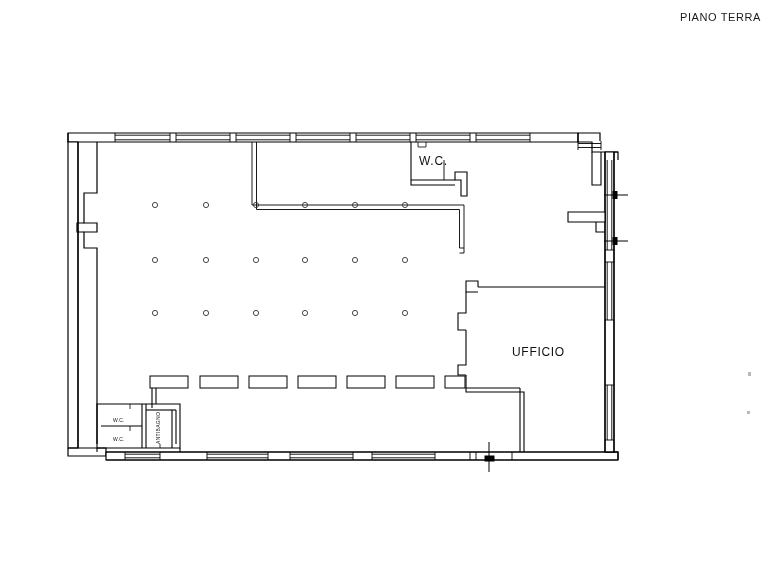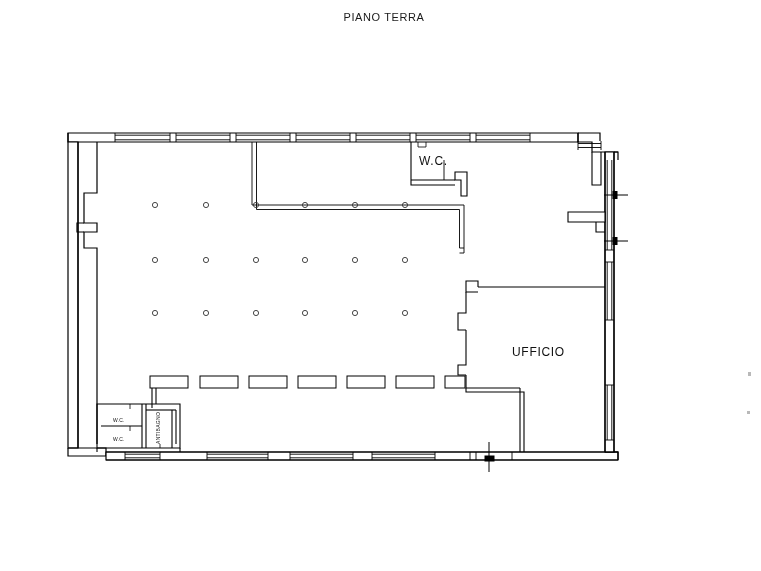--- a/index.html
+++ b/index.html
@@ -8,21 +8,21 @@
     width:761px;height:571px;
     font-family:"Liberation Sans", sans-serif;
     color:#000;
     overflow:hidden;
     position:relative;
   }
   #sheet{position:absolute;inset:0;width:761px;height:571px;background:#fff;}
   #plan-title{
     position:absolute;
     left:0;right:0;top:11px;
-    text-align:center;
+    text-align:right;
     font-size:11px;
     letter-spacing:0.6px;
     font-family:"Liberation Sans", sans-serif;
     color:#1a1a1a;
     user-select:none;
     padding-left:7px;
   }
   svg#floorplan{position:absolute;left:0;top:0;width:761px;height:571px;display:block;}
   .room-label{
     font-family:"Liberation Sans", sans-serif;

